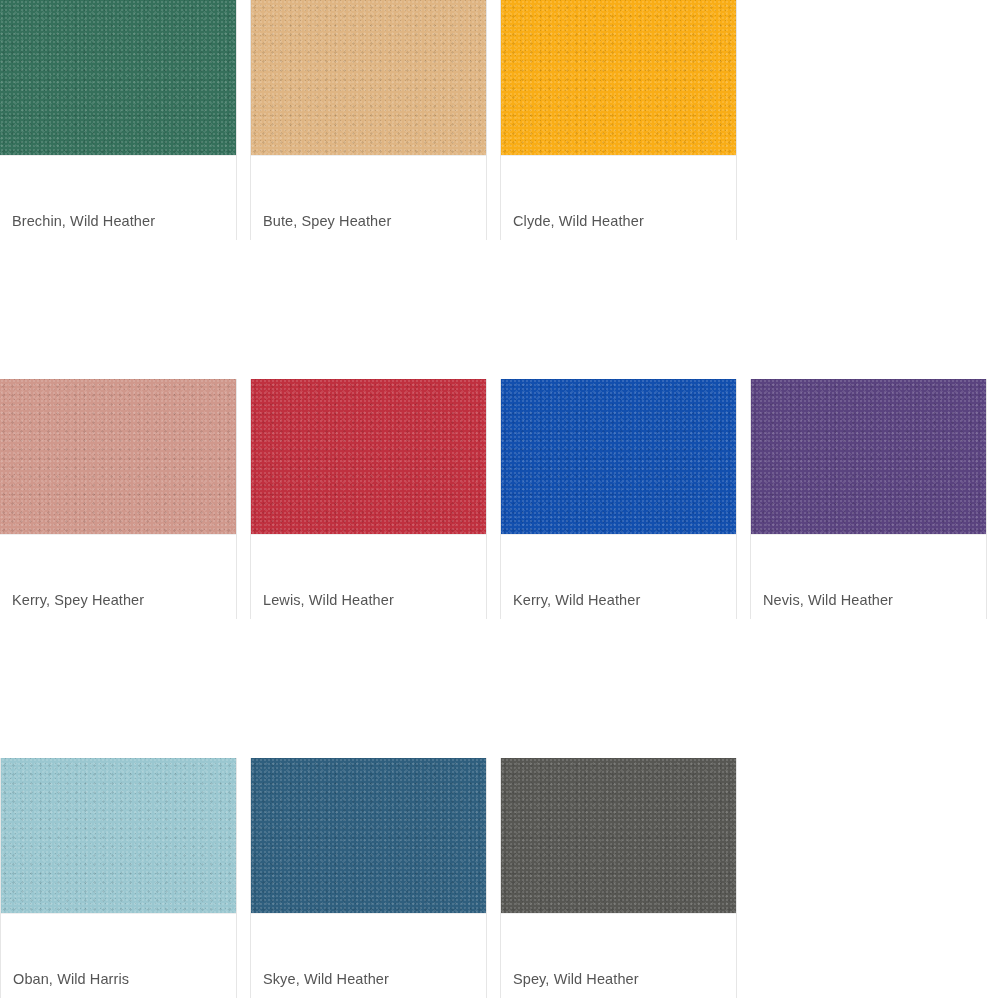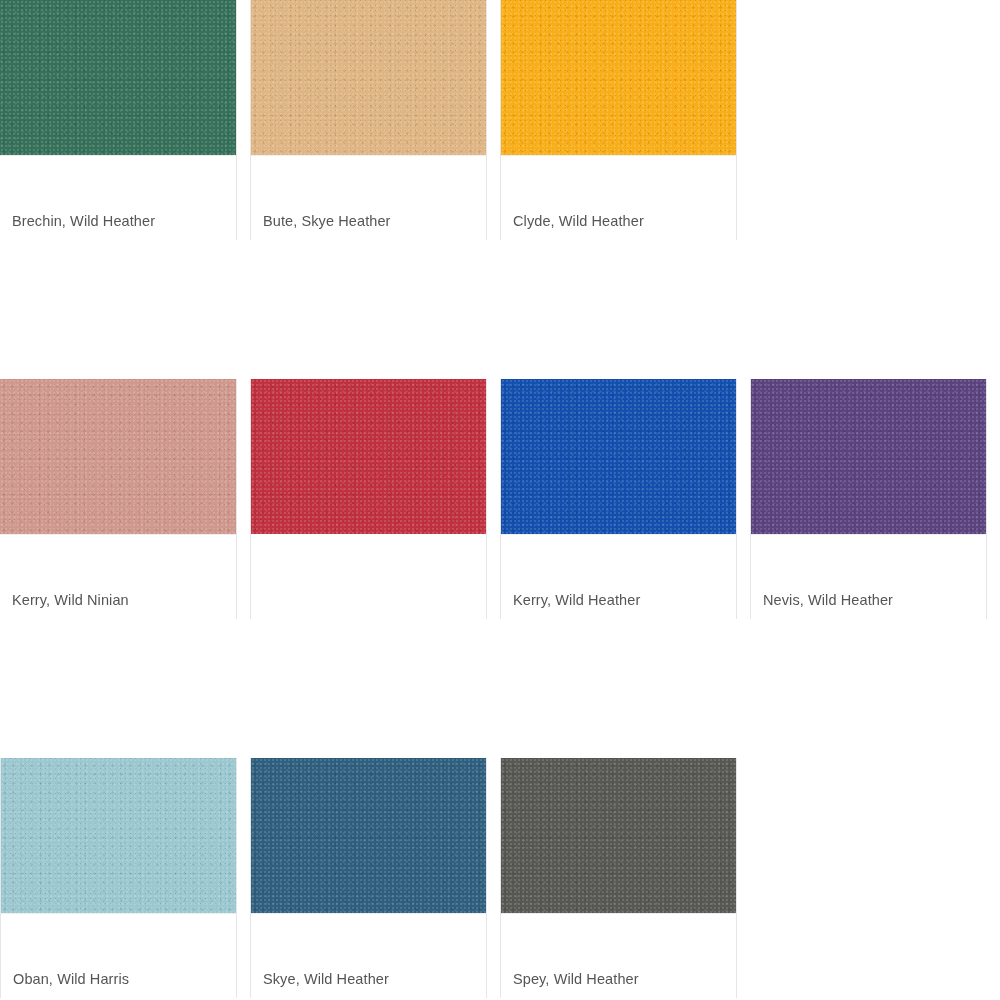--- a/index.html
+++ b/index.html
@@ -111,21 +111,21 @@
       </div>
     </div>
   </div>
 
   <div class="swatch-card col-2">
     <div class="card-inner">
       <div class="swatch-chip" style="background-color: rgb(223, 181, 131);">
         <div class="tex"></div>
       </div>
       <div class="label-area">
-        <span class="swatch-label">Bute, Skye Heather</span>
+        <span class="swatch-label">Bute, Spey Heather</span>
       </div>
     </div>
   </div>
 
   <div class="swatch-card col-3">
     <div class="card-inner">
       <div class="swatch-chip" style="background-color: rgb(249, 173, 22);">
         <div class="tex"></div>
       </div>
       <div class="label-area">
@@ -136,30 +136,33 @@
 
 
   <div class="row-gap"></div>
 
   <div class="swatch-card col-1">
     <div class="card-inner">
       <div class="swatch-chip" style="background-color: rgb(208, 152, 140);">
         <div class="tex"></div>
       </div>
       <div class="label-area">
-        <span class="swatch-label">Kerry, Wild Ninian</span>
+        <span class="swatch-label">Kerry, Spey Heather</span>
       </div>
     </div>
   </div>
 
   <div class="swatch-card col-2">
     <div class="card-inner">
       <div class="swatch-chip" style="background-color: rgb(192, 48, 63);">
         <div class="tex"></div>
       </div>
+      <div class="label-area">
+        <span class="swatch-label">Lewis, Wild Heather</span>
+      </div>
     </div>
   </div>
 
   <div class="swatch-card col-3">
     <div class="card-inner">
       <div class="swatch-chip" style="background-color: rgb(18, 79, 174);">
         <div class="tex"></div>
       </div>
       <div class="label-area">
         <span class="swatch-label">Kerry, Wild Heather</span>

